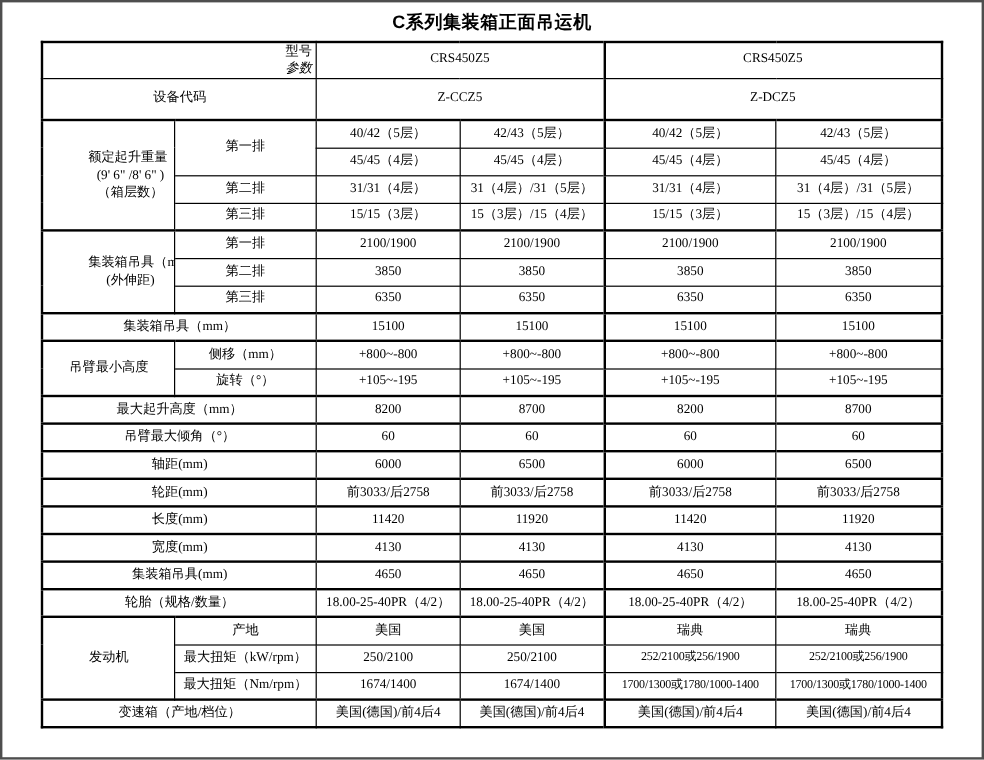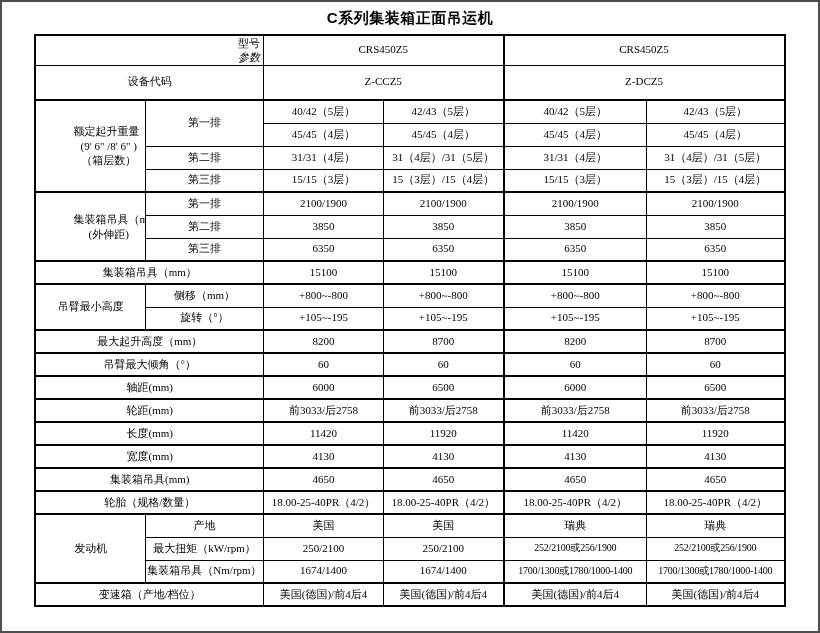--- a/index.html
+++ b/index.html
@@ -252,21 +252,21 @@
       <td>瑞典</td>
     </tr>
     <tr>
       <td>最大扭矩（kW/rpm）</td>
       <td>250/2100</td>
       <td class="gr">250/2100</td>
       <td class="long">252/2100或256/1900</td>
       <td class="long">252/2100或256/1900</td>
     </tr>
     <tr>
-      <td>集装箱吊具（Nm/rpm）</td>
+      <td>最大扭矩（Nm/rpm）</td>
       <td>1674/1400</td>
       <td class="gr">1674/1400</td>
       <td class="long">1700/1300或1780/1000-1400</td>
       <td class="long">1700/1300或1780/1000-1400</td>
     </tr>
 
     <tr class="sec">
       <td colspan="2">变速箱（产地/档位）</td>
       <td>美国(德国)/前4后4</td>
       <td class="gr">美国(德国)/前4后4</td>

